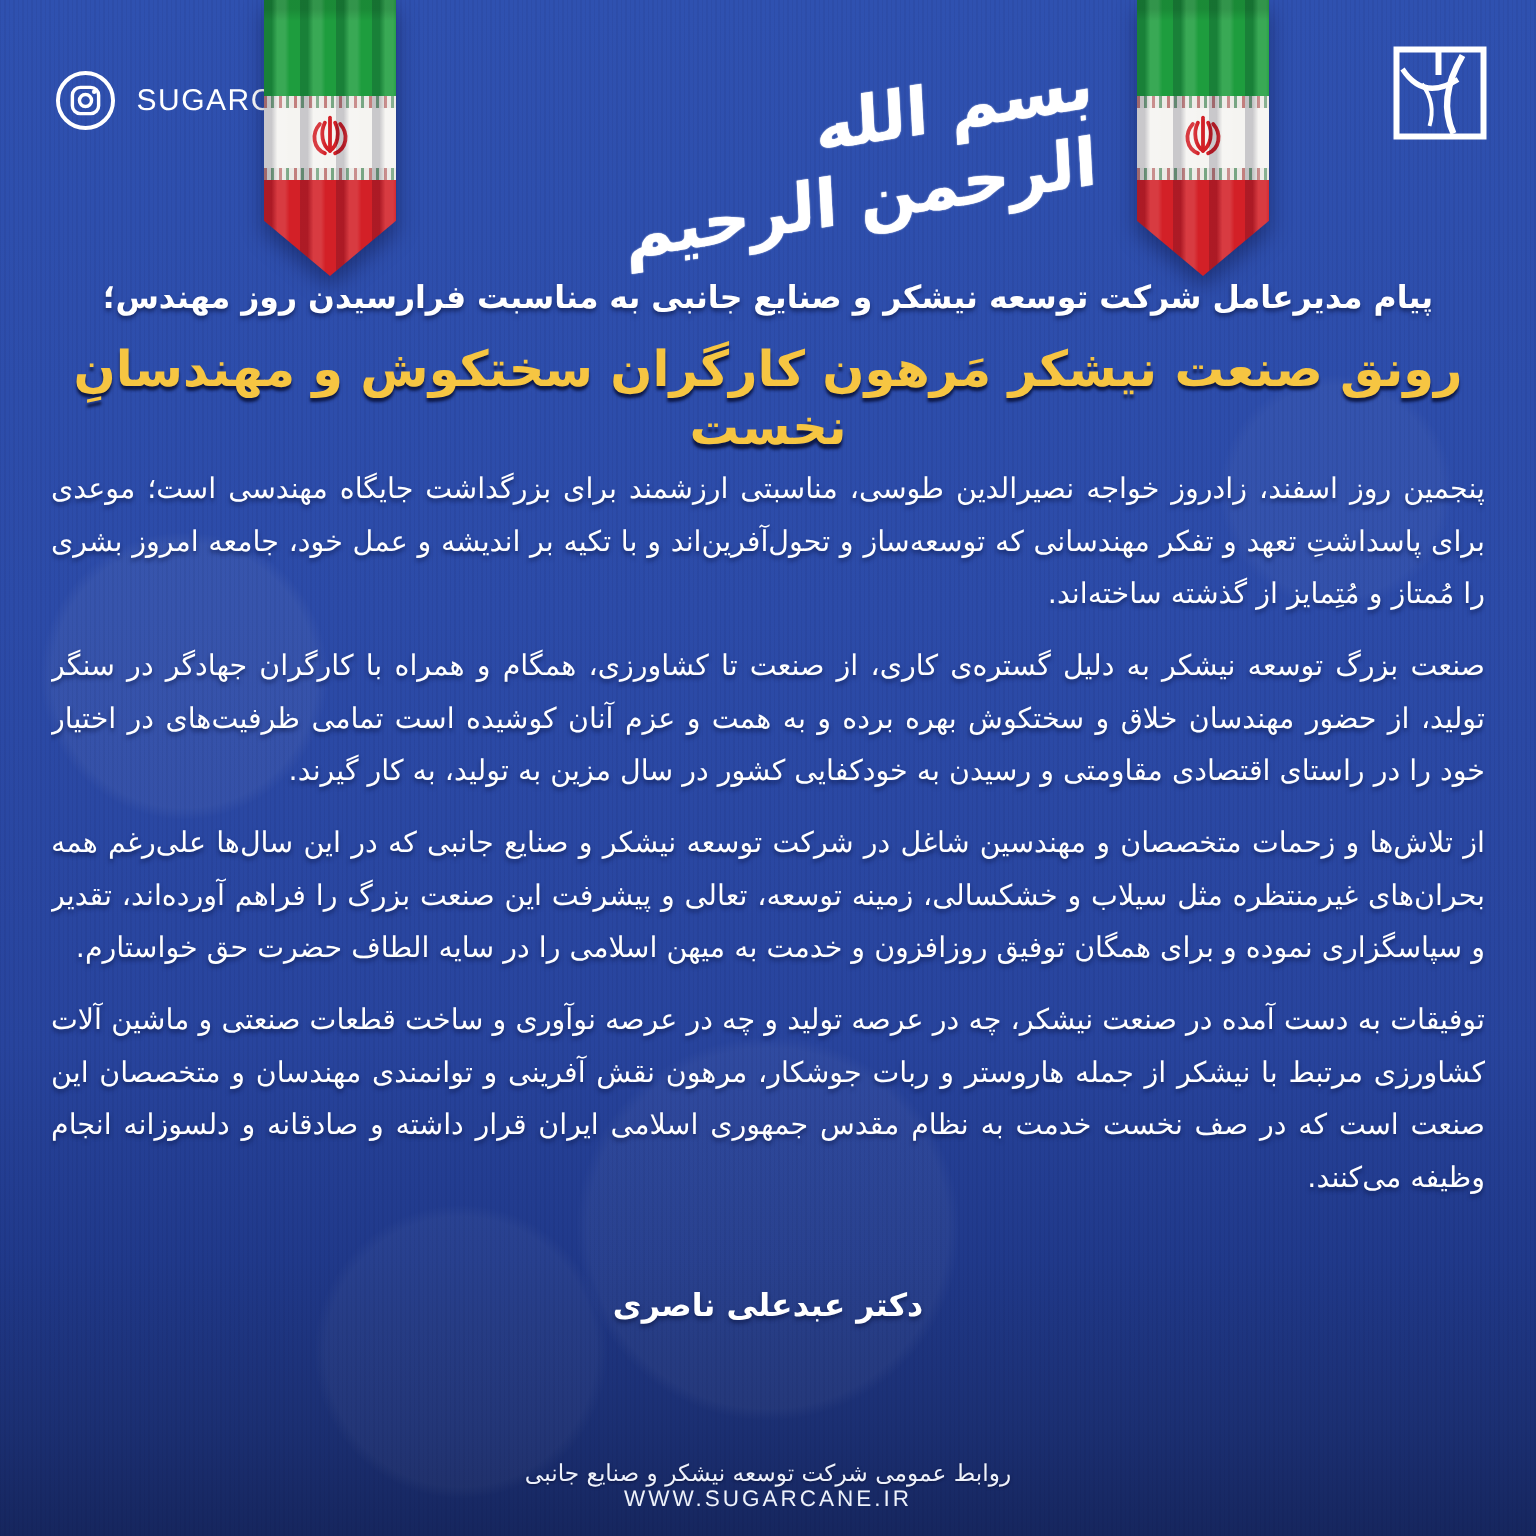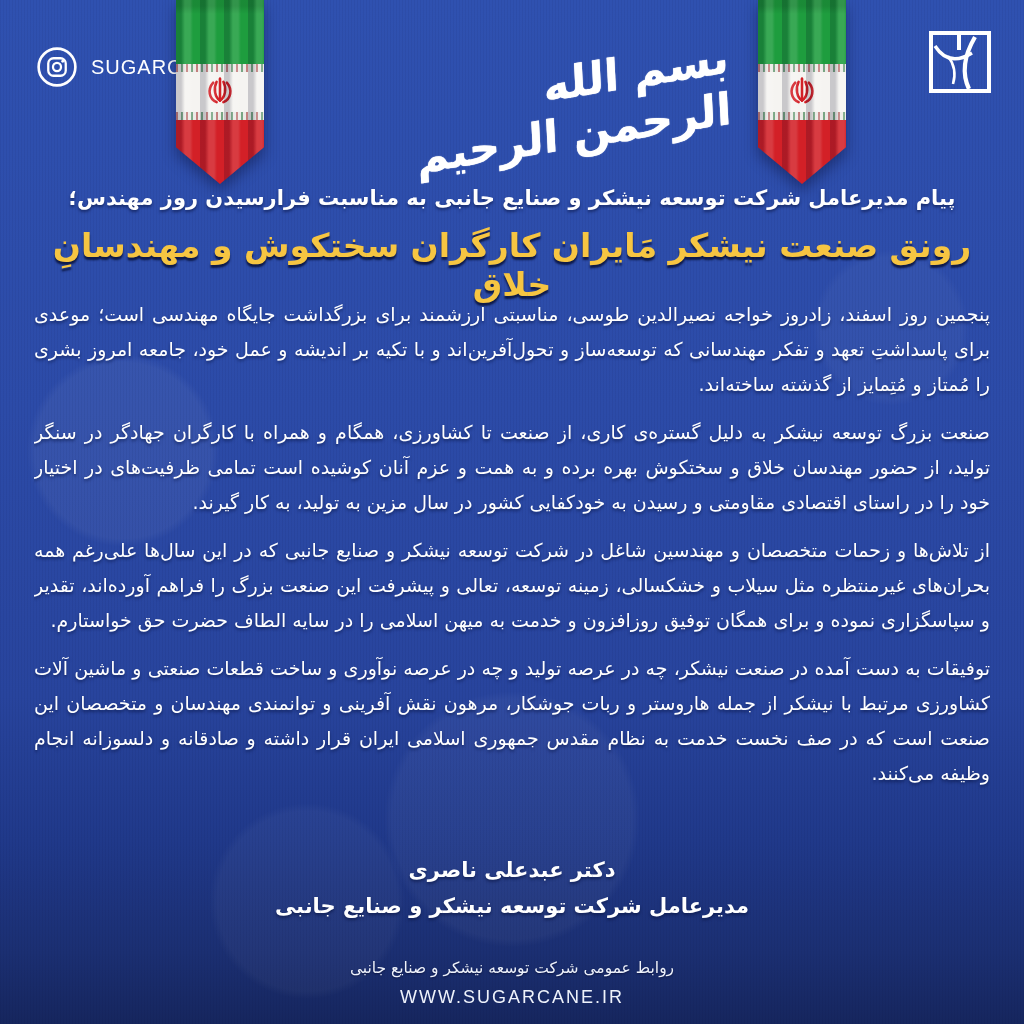--- a/index.html
+++ b/index.html
@@ -44,30 +44,30 @@
   .kicker{position:absolute;top:186px;left:0;right:0;text-align:center;direction:rtl;
       color:#fff;font-size:21px;font-weight:bold;padding:0 36px;
       text-shadow:0 2px 3px rgba(8,18,60,.6);}
   .headline{position:absolute;top:226px;left:0;right:0;text-align:center;direction:rtl;
       color:#f6c542;font-size:33px;font-weight:800;padding:0 14px;
       text-shadow:0 3px 2px rgba(8,16,55,.85);}
   
   .body-text{position:absolute;top:297px;left:34px;right:34px;height:552px;overflow:hidden;
       direction:rtl;text-align:justify;color:#fff;font-size:19px;line-height:35px;
       text-shadow:0 2px 3px rgba(8,18,60,.55);}
-  .body-text p{margin:0 0 13px 0;}
+  .body-text p{margin:12px 0 13px 0;}
   
   .signature{position:absolute;top:858px;left:0;right:0;text-align:center;direction:rtl;
       color:#fff;font-weight:bold;text-shadow:0 2px 3px rgba(8,18,60,.6);}
   .sig-name{font-size:21px;margin-bottom:12px;}
   .sig-title{font-size:21px;}
   
   .footer{position:absolute;bottom:16px;left:0;right:0;text-align:center;color:#eef2fb;}
-  .footer-line1{direction:rtl;font-size:15.5px;margin-bottom:10px;text-shadow:0 1px 2px rgba(0,0,30,.5);}
-  .footer-line2{font-size:18px;letter-spacing:2px;font-family:"Liberation Sans",sans-serif;}
+  .footer-line1{direction:rtl;font-size:15.5px;text-shadow:0 1px 2px rgba(0,0,30,.5);}
+  .footer-line2{font-size:15px;letter-spacing:2px;font-family:"Liberation Sans",sans-serif;}
 </style>
 </head>
 <body>
 
 <div class="poster">
 
   <div class="ig-block">
     <svg class="ig-icon" viewBox="0 0 48 48">
       <circle cx="24" cy="24" r="21" fill="none" stroke="#fff" stroke-width="3"></circle>
       <rect x="14" y="14" width="20" height="20" rx="6" fill="none" stroke="#fff" stroke-width="2.6"></rect>
@@ -125,32 +125,31 @@
       </div>
       <div class="band b2"></div>
       <div class="stripe st-red"></div>
     </div>
     <div class="flag-folds"></div>
   </div>
 
   <div class="bismillah">بسم الله الرحمن الرحیم</div>
 
   <div class="kicker">پیام مدیرعامل شرکت توسعه نیشکر و صنایع جانبی به مناسبت فرارسیدن روز مهندس؛</div>
-  <div class="headline">رونق صنعت نیشکر مَایران کارگران سختکوش و مهندسانِ خلاق</div>
+  <div class="headline">رونق صنعت نیشکر مَرهون کارگران سختکوش و مهندسانِ نخست</div>
 
   <div class="body-text">
     <p>پنجمین روز اسفند، زادروز خواجه نصیرالدین طوسی، مناسبتی ارزشمند برای بزرگداشت جایگاه مهندسی است؛ موعدی برای پاسداشتِ تعهد و تفکر مهندسانی که توسعه‌ساز و تحول‌آفرین‌اند و با تکیه بر اندیشه و عمل خود، جامعه امروز بشری را مُمتاز و مُتِمایز از گذشته ساخته‌اند.</p>
     <p>صنعت بزرگ توسعه نیشکر به دلیل گستره‌ی کاری، از صنعت تا کشاورزی، همگام و همراه با کارگران جهادگر در سنگر تولید، از حضور مهندسان خلاق و سختکوش بهره برده و به همت و عزم آنان کوشیده است تمامی ظرفیت‌های در اختیار خود را در راستای اقتصادی مقاومتی و رسیدن به خودکفایی کشور در سال مزین به تولید، به کار گیرند.</p>
     <p>از تلاش‌ها و زحمات متخصصان و مهندسین شاغل در شرکت توسعه نیشکر و صنایع جانبی که در این سال‌ها علی‌رغم همه بحران‌های غیرمنتظره مثل سیلاب و خشکسالی، زمینه توسعه، تعالی و پیشرفت این صنعت بزرگ را فراهم آورده‌اند، تقدیر و سپاسگزاری نموده و برای همگان توفیق روزافزون و خدمت به میهن اسلامی را در سایه الطاف حضرت حق خواستارم.</p>
     <p>توفیقات به دست آمده در صنعت نیشکر، چه در عرصه تولید و چه در عرصه نوآوری و ساخت قطعات صنعتی و ماشین آلات کشاورزی مرتبط با نیشکر از جمله هاروستر و ربات جوشکار، مرهون نقش آفرینی و توانمندی مهندسان و متخصصان این صنعت است که در صف نخست خدمت به نظام مقدس جمهوری اسلامی ایران قرار داشته و صادقانه و دلسوزانه انجام وظیفه می‌کنند.</p>
   </div>
 
   <div class="signature">
     <div class="sig-name">دکتر عبدعلی ناصری</div>
-    <div class="sig-title">مدیرعامل شرکت توسعه نیشکر و صنایع جانبی</div>
   </div>
 
   <div class="footer">
     <div class="footer-line1">روابط عمومی شرکت توسعه نیشکر و صنایع جانبی</div>
     <div class="footer-line2">WWW.SUGARCANE.IR</div>
   </div>
 
 </div>
 
 </body></html>

